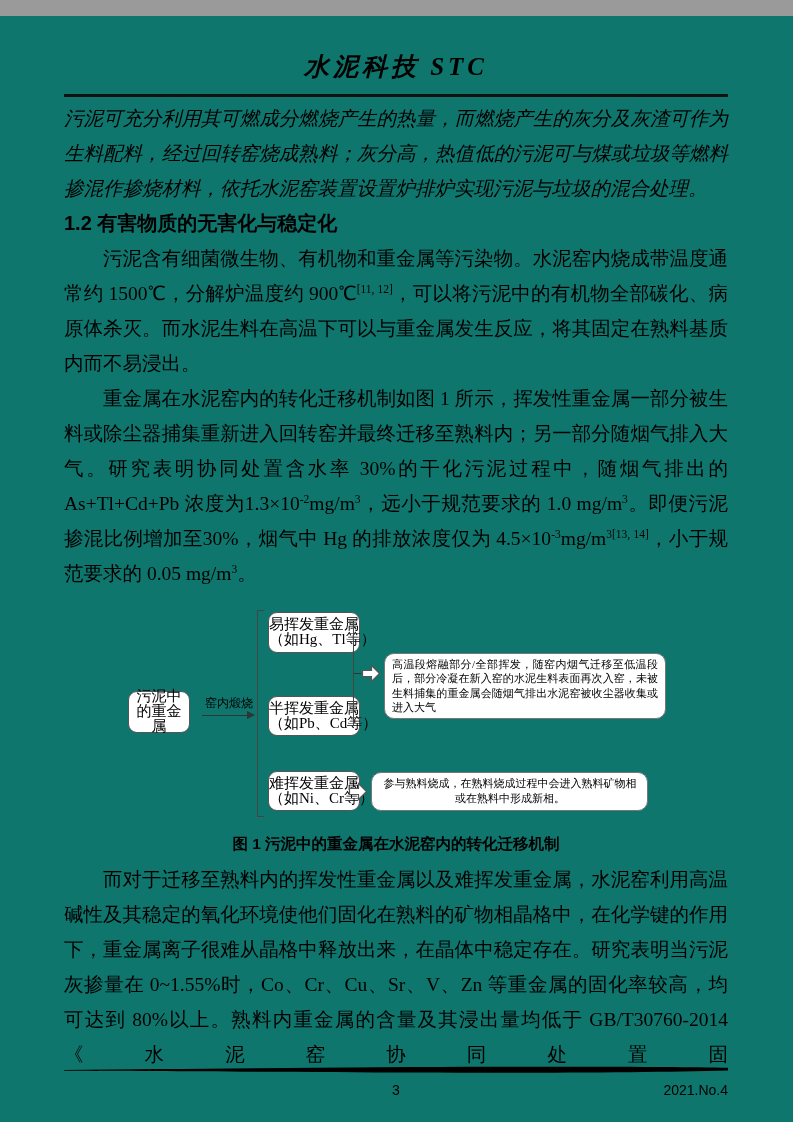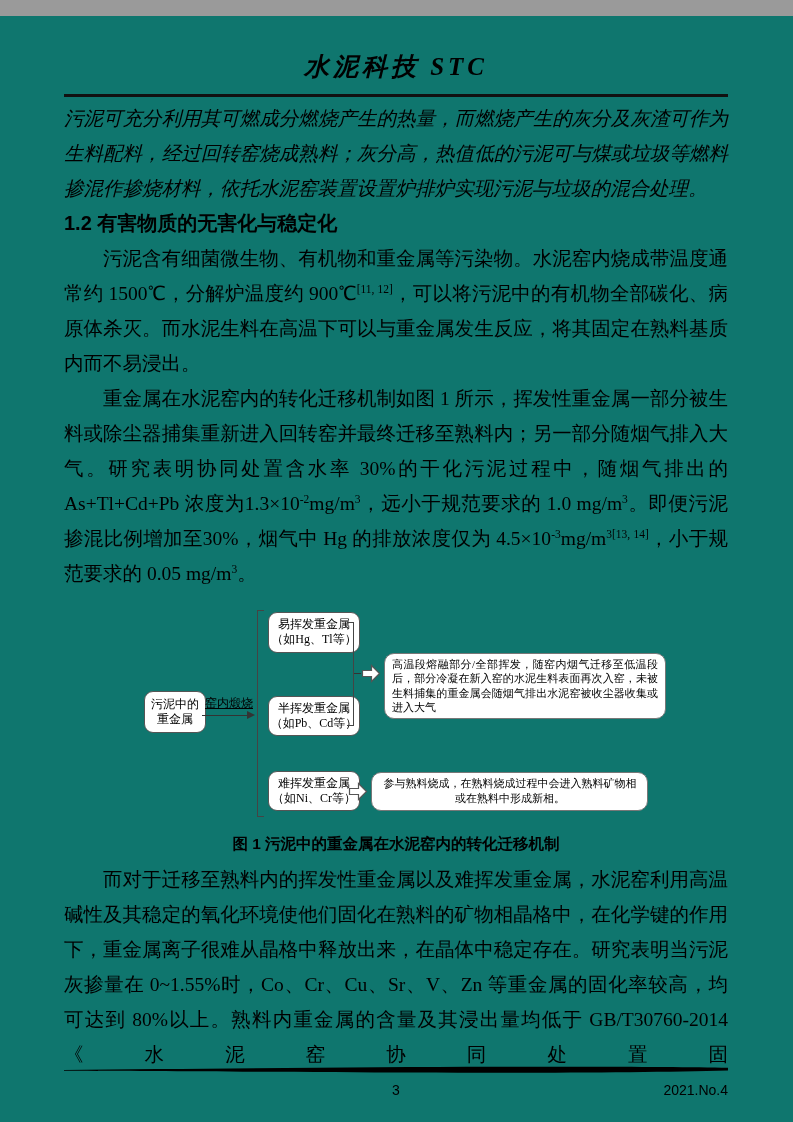--- a/index.html
+++ b/index.html
@@ -31,24 +31,24 @@
     font-family: "Liberation Sans", sans-serif; font-weight: bold;
     font-size: 20px; line-height: 35px; margin: 0;
   }
 
   
   .figure { position: relative; height: 222px; margin-top: 14px; }
   .fig-box {
     position: absolute; box-sizing: border-box;
     border: 1.2px solid #555; border-radius: 9px; background: #fff;
     display: flex; flex-direction: column; justify-content: center;
-    text-align: center; font-size: 12px; line-height: 15px;
+    text-align: center; font-size: 15px; line-height: 15px;
   }
   .fig-box .nowrap { white-space: nowrap; }
-  .fig-label { position: absolute; font-size: 12px; white-space: nowrap; text-decoration: underline; }
+  .fig-label { position: absolute; font-size: 12px; white-space: nowrap; }
   .fig-hline { position: absolute; height: 1.3px; background: #333; }
   .arrowhead {
     position: absolute; width: 0; height: 0;
     border-left: 8px solid #333; border-top: 4.5px solid transparent;
     border-bottom: 4.5px solid transparent;
   }
   .bracket-left {
     position: absolute; width: 7px; box-sizing: border-box;
     border-left: 1.3px solid #444; border-top: 1.3px solid #444; border-bottom: 1.3px solid #444;
   }
@@ -90,21 +90,21 @@
     <p class="para first">污泥可充分利用其可燃成分燃烧产生的热量，而燃烧产生的灰分及灰渣可作为生料配料，经过回转窑烧成熟料；灰分高，热值低的污泥可与煤或垃圾等燃料掺混作掺烧材料，依托水泥窑装置设置炉排炉实现污泥与垃圾的混合处理。</p>
 
     <h2 class="section-heading">1.2 有害物质的无害化与稳定化</h2>
 
     <p class="para indent"><span>污泥含有细菌微生物、有机物和重金属等污染物。水泥窑内烧成带温度通常约 1500℃，分解炉温度约 900℃</span><sup>[11, 12]</sup><span>，可以将污泥中的有机物全部碳化、病原体杀灭。而水泥生料在高温下可以与重金属发生反应，将其固定在熟料基质内而不易浸出。</span></p>
 
     <p class="para indent"><span>重金属在水泥窑内的转化迁移机制如图 1 所示，挥发性重金属一部分被生料或除尘器捕集重新进入回转窑并最终迁移至熟料内；另一部分随烟气排入大气。研究表明协同处置含水率 30%的干化污泥过程中，随烟气排出的 As+Tl+Cd+Pb 浓度为1.3×10</span><sup>-2</sup><span>mg/m</span><sup>3</sup><span>，远小于规范要求的 1.0 mg/m</span><sup>3</sup><span>。即便污泥掺混比例增加至30%，烟气中 Hg 的排放浓度仅为 4.5×10</span><sup>-3</sup><span>mg/m</span><sup>3[13, 14]</sup><span>，小于规范要求的 0.05 mg/m</span><sup>3</sup><span>。</span></p>
 
     <div class="figure">
 
-      <div class="fig-box" style="left:80px; top:86px; width:62px; height:42px; padding:1px;">污泥中的重金属</div>
+      <div class="fig-box" style="left:64px; top:86px; width:62px; height:42px; padding:1px;">污泥中的重金属</div>
 
       <div class="fig-label" style="left:141px; top:90px;">窑内煅烧</div>
       <div class="fig-hline" style="left:138px; top:110px; width:45px;"></div>
       <div class="arrowhead" style="left:183px; top:106px;"></div>
 
       <div class="bracket-left" style="left:193px; top:5px; height:207px;"></div>
 
       <div class="fig-box" style="left:204px; top:7px; width:92px; height:41px;">
         <span class="nowrap">易挥发重金属</span>
         <span class="nowrap">（如Hg、Tl等）</span>

